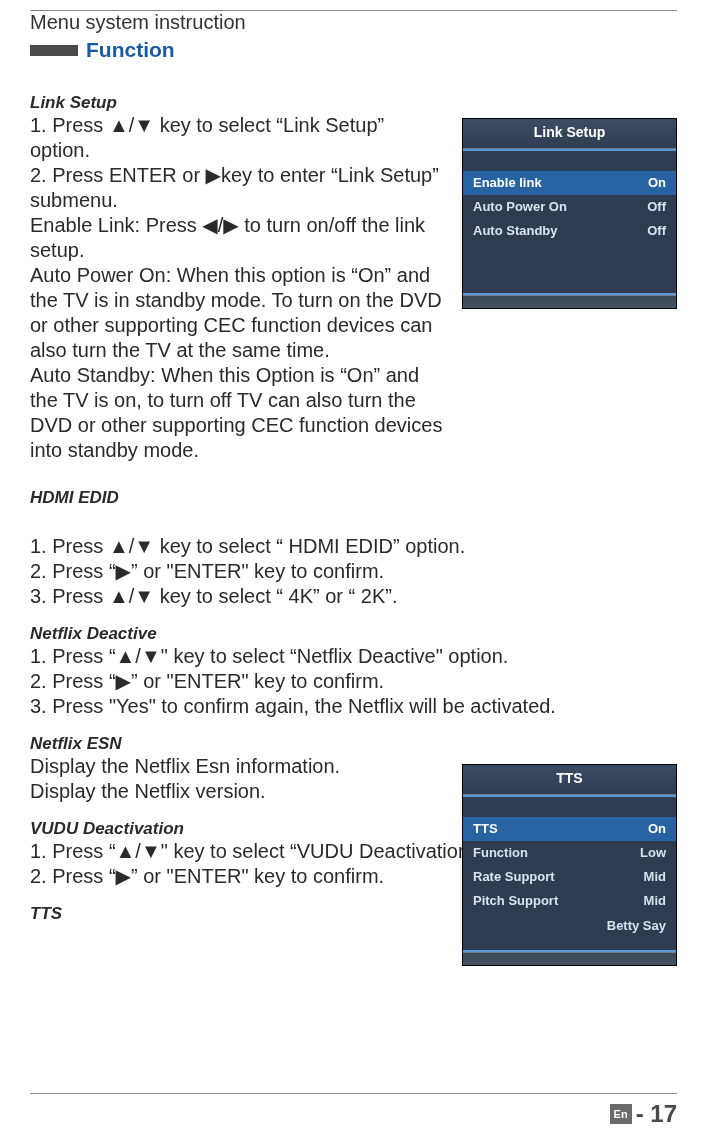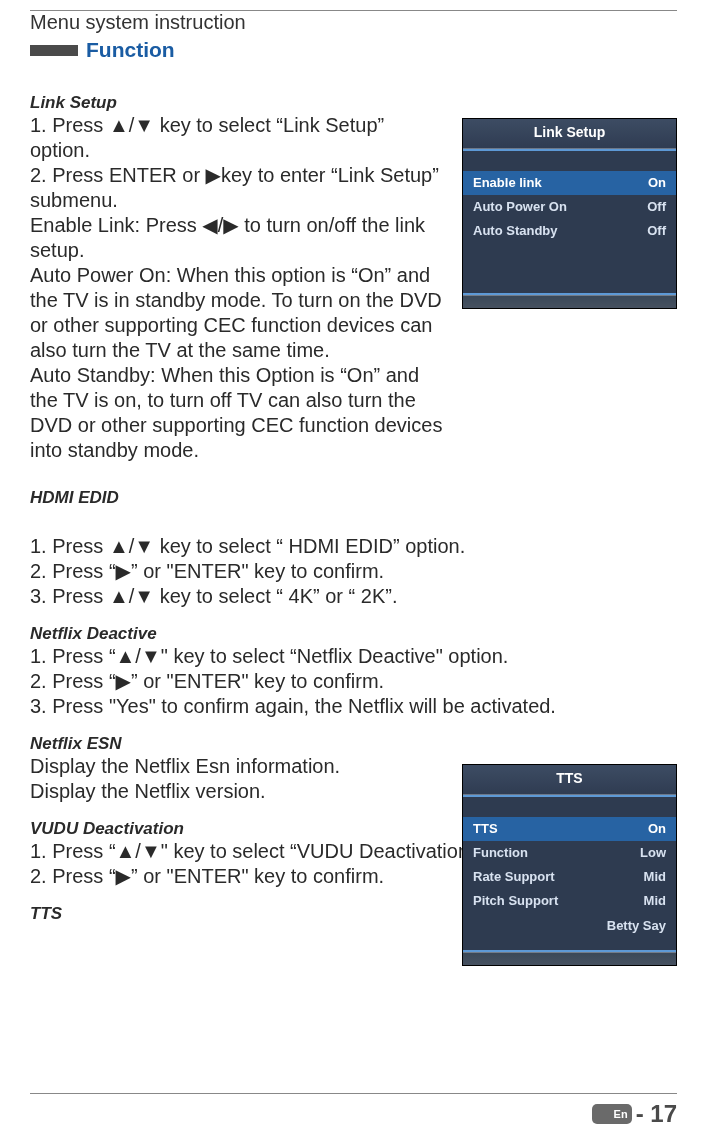--- a/index.html
+++ b/index.html
@@ -145,26 +145,25 @@
     justify-content: flex-end;
     align-items: center;
     gap: 4px;
   }
   .en-badge {
     display: inline-flex;
     align-items: center;
     justify-content: center;
     width: 22px;
     height: 20px;
-    border-radius: 5px;
+    border-radius: 0;
     background: #6a6a6a;
     color: #fff;
     font-size: 11px;
     font-weight: bold;
-    padding-left: 18px;
   }
 </style>
 </head>
 <body>
 
 <div class="page">
   <hr class="hr-top">
   <div class="header-area">Menu system instruction</div>
 
   <div class="title-row">

